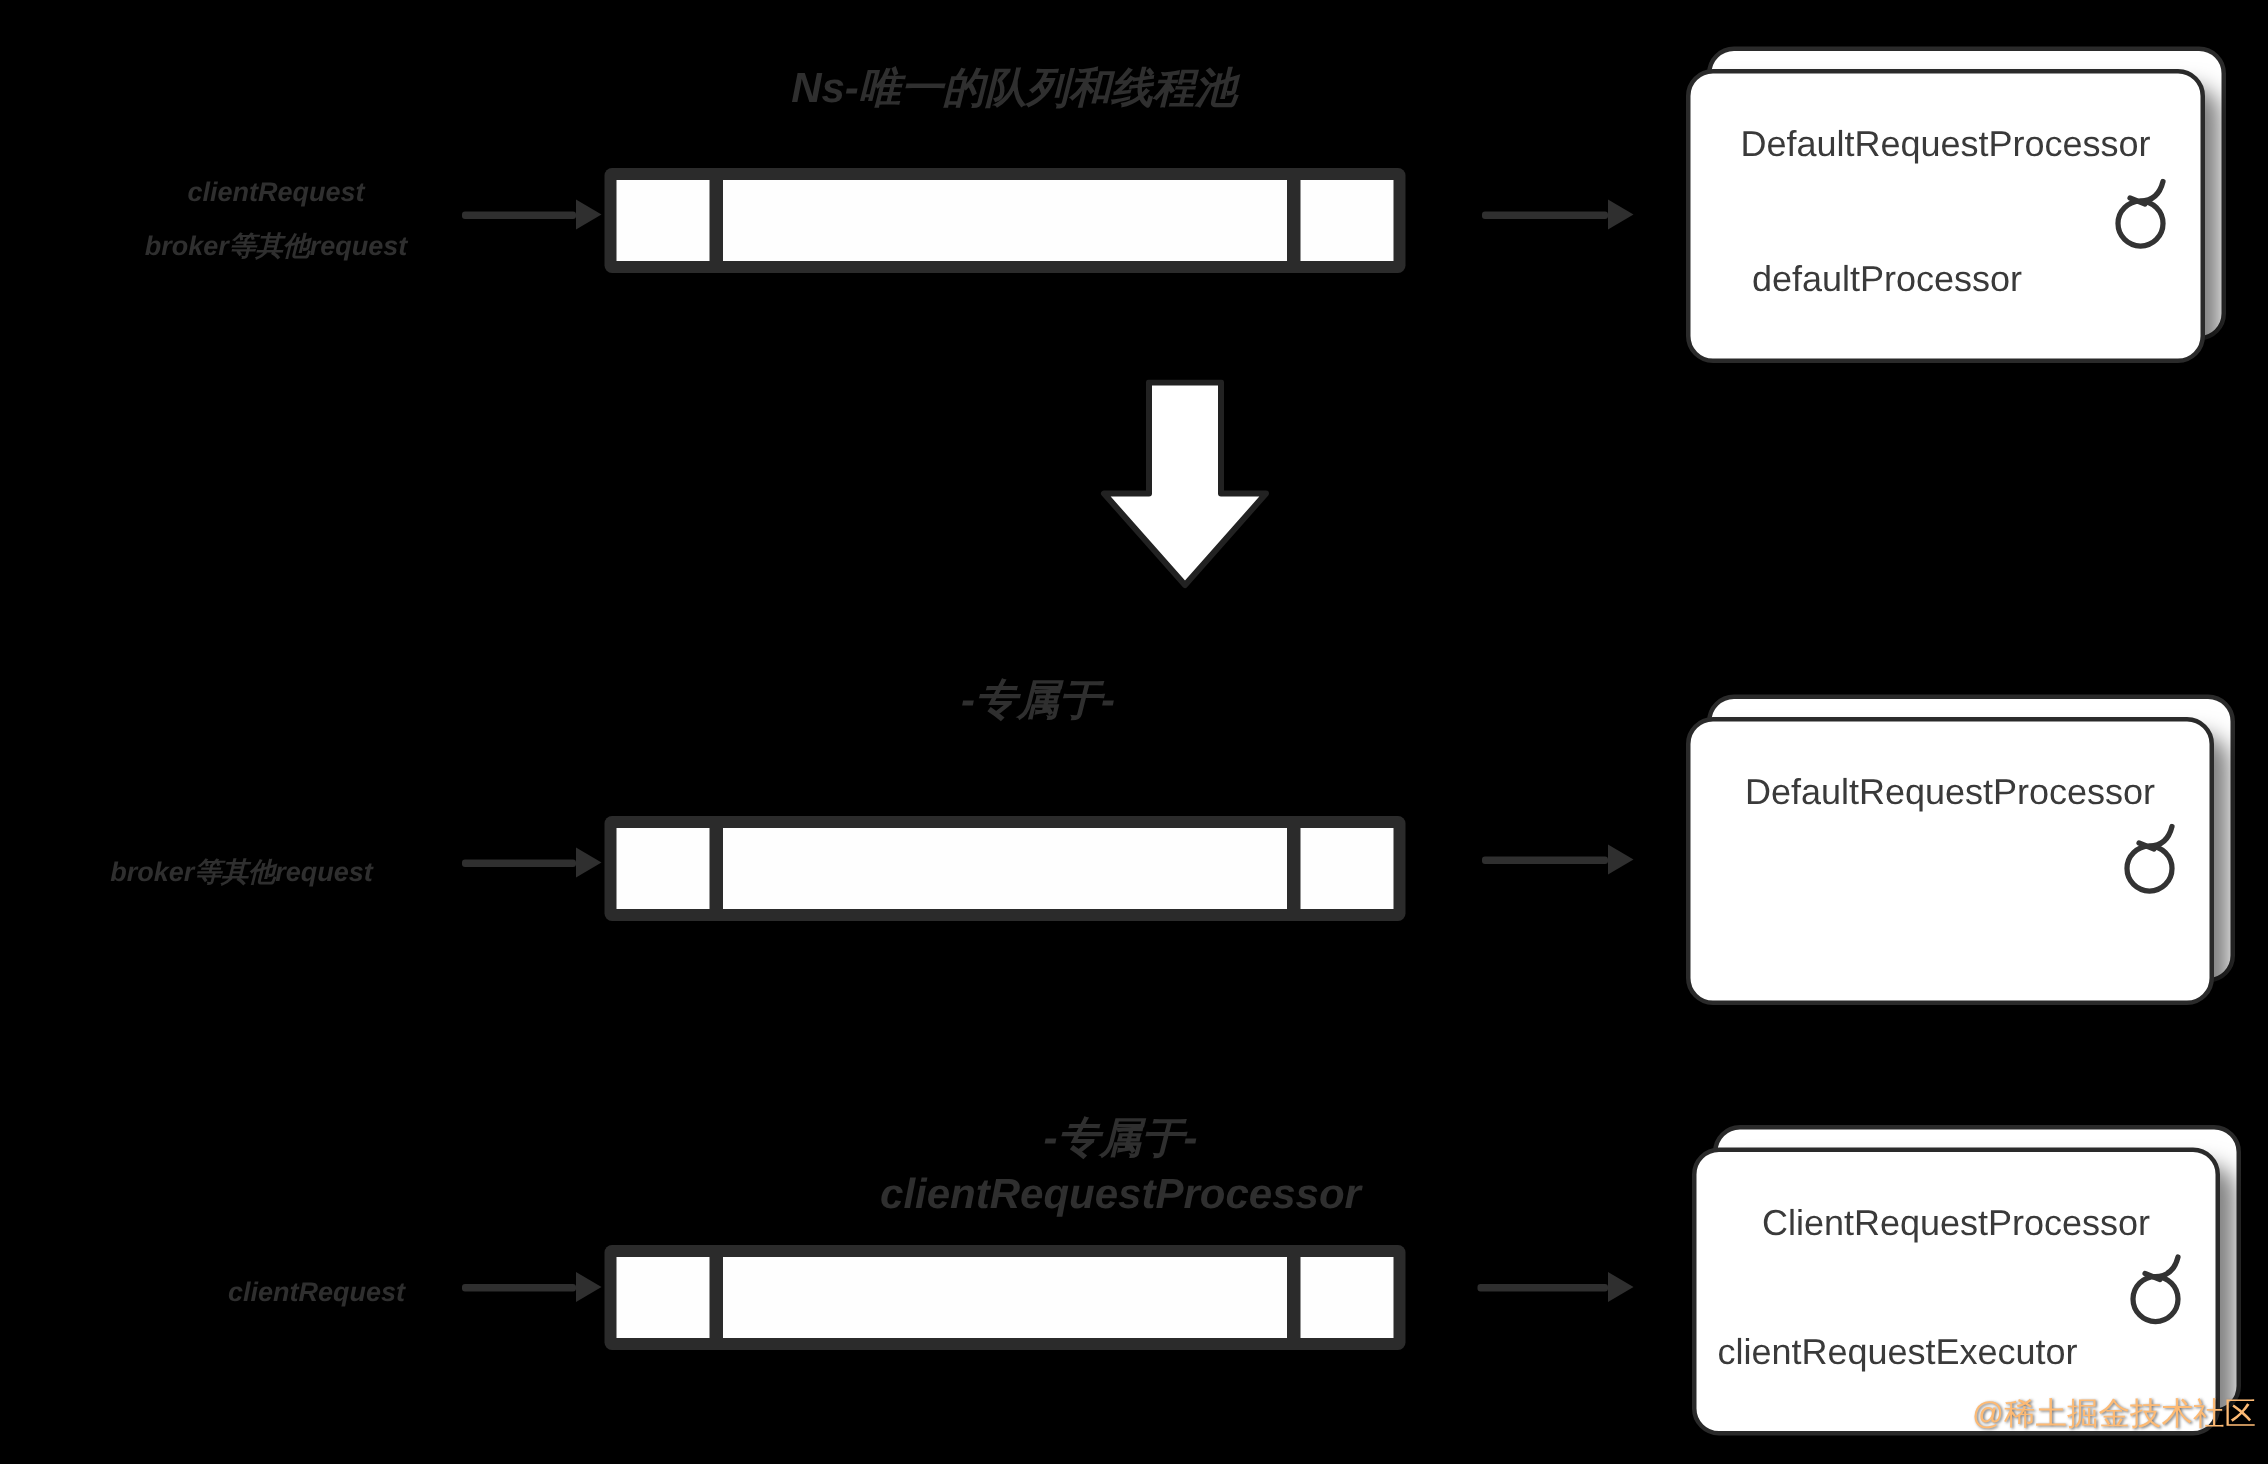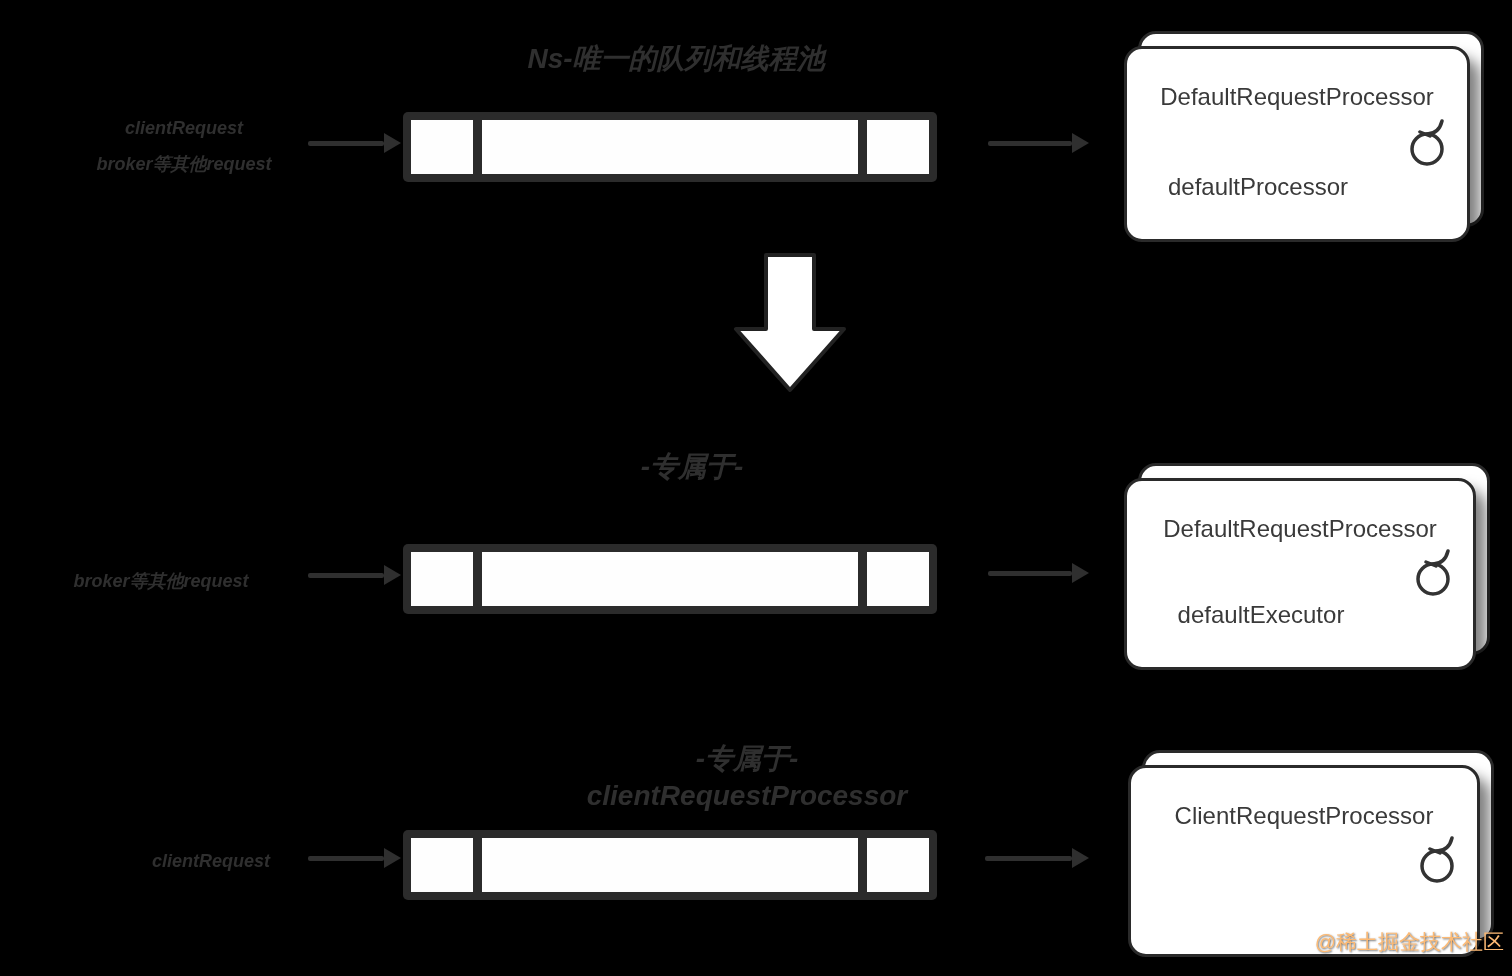--- a/index.html
+++ b/index.html
@@ -109,21 +109,20 @@
 
   <div class="harrow" style="left:988px;top:563px;width:100px;">
     <div class="shaft" style="width:84px;"></div>
     <div class="head" style="left:84px;"></div>
   </div>
 
   <div class="cardwrap" style="left:1124px;top:478px;width:352px;height:192px;">
     <div class="card back" style="width:352px;height:192px;"></div>
     <div class="card front" style="width:352px;height:192px;">
       <div class="cline1">DefaultRequestProcessor</div>
-      <div class="cline2">defaultExecutor</div>
       <svg class="loop" width="44" height="50" viewBox="0 0 44 50">
         <circle cx="20" cy="30" r="15" fill="none" stroke="#333" stroke-width="3.5"></circle>
         <path d="M20 15 C 28 15, 33 10, 35 2" fill="none" stroke="#333" stroke-width="3.5" stroke-linecap="round"></path>
         <path d="M13 13 L 23 17" fill="none" stroke="#333" stroke-width="3.5" stroke-linecap="round"></path>
       </svg>
     </div>
   </div>
 
   <div class="darktext qtitle" style="left:447px;top:740px;width:600px;">
     <div>-专属于-</div>
@@ -147,20 +146,21 @@
 
   <div class="harrow" style="left:985px;top:848px;width:103px;">
     <div class="shaft" style="width:87px;"></div>
     <div class="head" style="left:87px;"></div>
   </div>
 
   <div class="cardwrap" style="left:1128px;top:765px;width:352px;height:192px;">
     <div class="card back" style="width:352px;height:192px;"></div>
     <div class="card front" style="width:352px;height:192px;">
       <div class="cline1">ClientRequestProcessor</div>
+      <div class="cline2">clientRequestExecutor</div>
       <svg class="loop" width="44" height="50" viewBox="0 0 44 50">
         <circle cx="20" cy="30" r="15" fill="none" stroke="#333" stroke-width="3.5"></circle>
         <path d="M20 15 C 28 15, 33 10, 35 2" fill="none" stroke="#333" stroke-width="3.5" stroke-linecap="round"></path>
         <path d="M13 13 L 23 17" fill="none" stroke="#333" stroke-width="3.5" stroke-linecap="round"></path>
       </svg>
     </div>
   </div>
 
   <div id="watermark">@稀土掘金技术社区</div>
 

